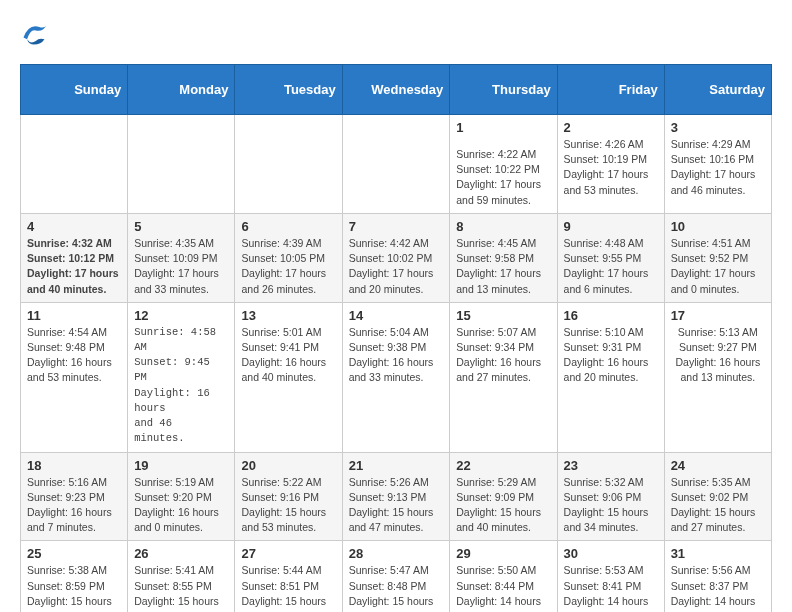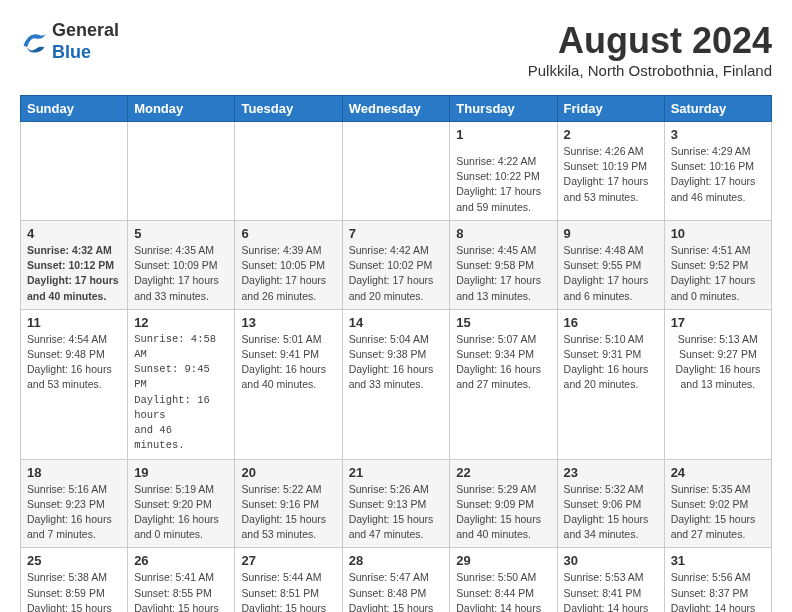--- a/index.html
+++ b/index.html
@@ -45,22 +45,22 @@
       color: #333;
     }
     table {
       width: 100%;
       border-collapse: collapse;
       font-size: 11px;
     }
     thead tr th {
       background-color: #2979c7;
       color: #fff;
-      padding: 5px 6px;
-      text-align: left;
+      padding: 17px 6px;
+      text-align: right;
       font-size: 13px;
       font-weight: 600;
       border: 1px solid #1a5fa0;
     }
     tbody tr td {
       border: 1px solid #ccc;
       padding: 5px 6px;
       vertical-align: top;
       width: 108px;
       min-height: 80px;
@@ -86,28 +86,20 @@
   </style>
 </head>
 <body>
 
 <div class="header">
   <div class="logo">
     <svg class="logo-bird" viewBox="0 0 32 32" xmlns="http://www.w3.org/2000/svg">
       <path d="M4 20 Q10 4 22 8 Q28 10 30 6 Q26 14 18 12 Q12 10 8 22 Z" fill="#2979c7"></path>
       <path d="M8 22 Q12 28 18 24 Q22 20 28 22 Q24 28 16 28 Q10 28 8 22 Z" fill="#1a5fa0"></path>
     </svg>
-    <div>
-      <div class="logo-text"><span class="logo-general">General</span></div>
-      <div class="logo-text"><span class="logo-blue">Blue</span></div>
-    </div>
-  </div>
-  <div class="title-block">
-    <div class="month-title">August 2024</div>
-    <div class="subtitle">Pulkkila, North Ostrobothnia, Finland</div>
   </div>
 </div>
 
 <table>
   <thead>
     <tr>
     <th>Sunday</th>
         <th>Monday</th>
         <th>Tuesday</th>
         <th>Wednesday</th>

